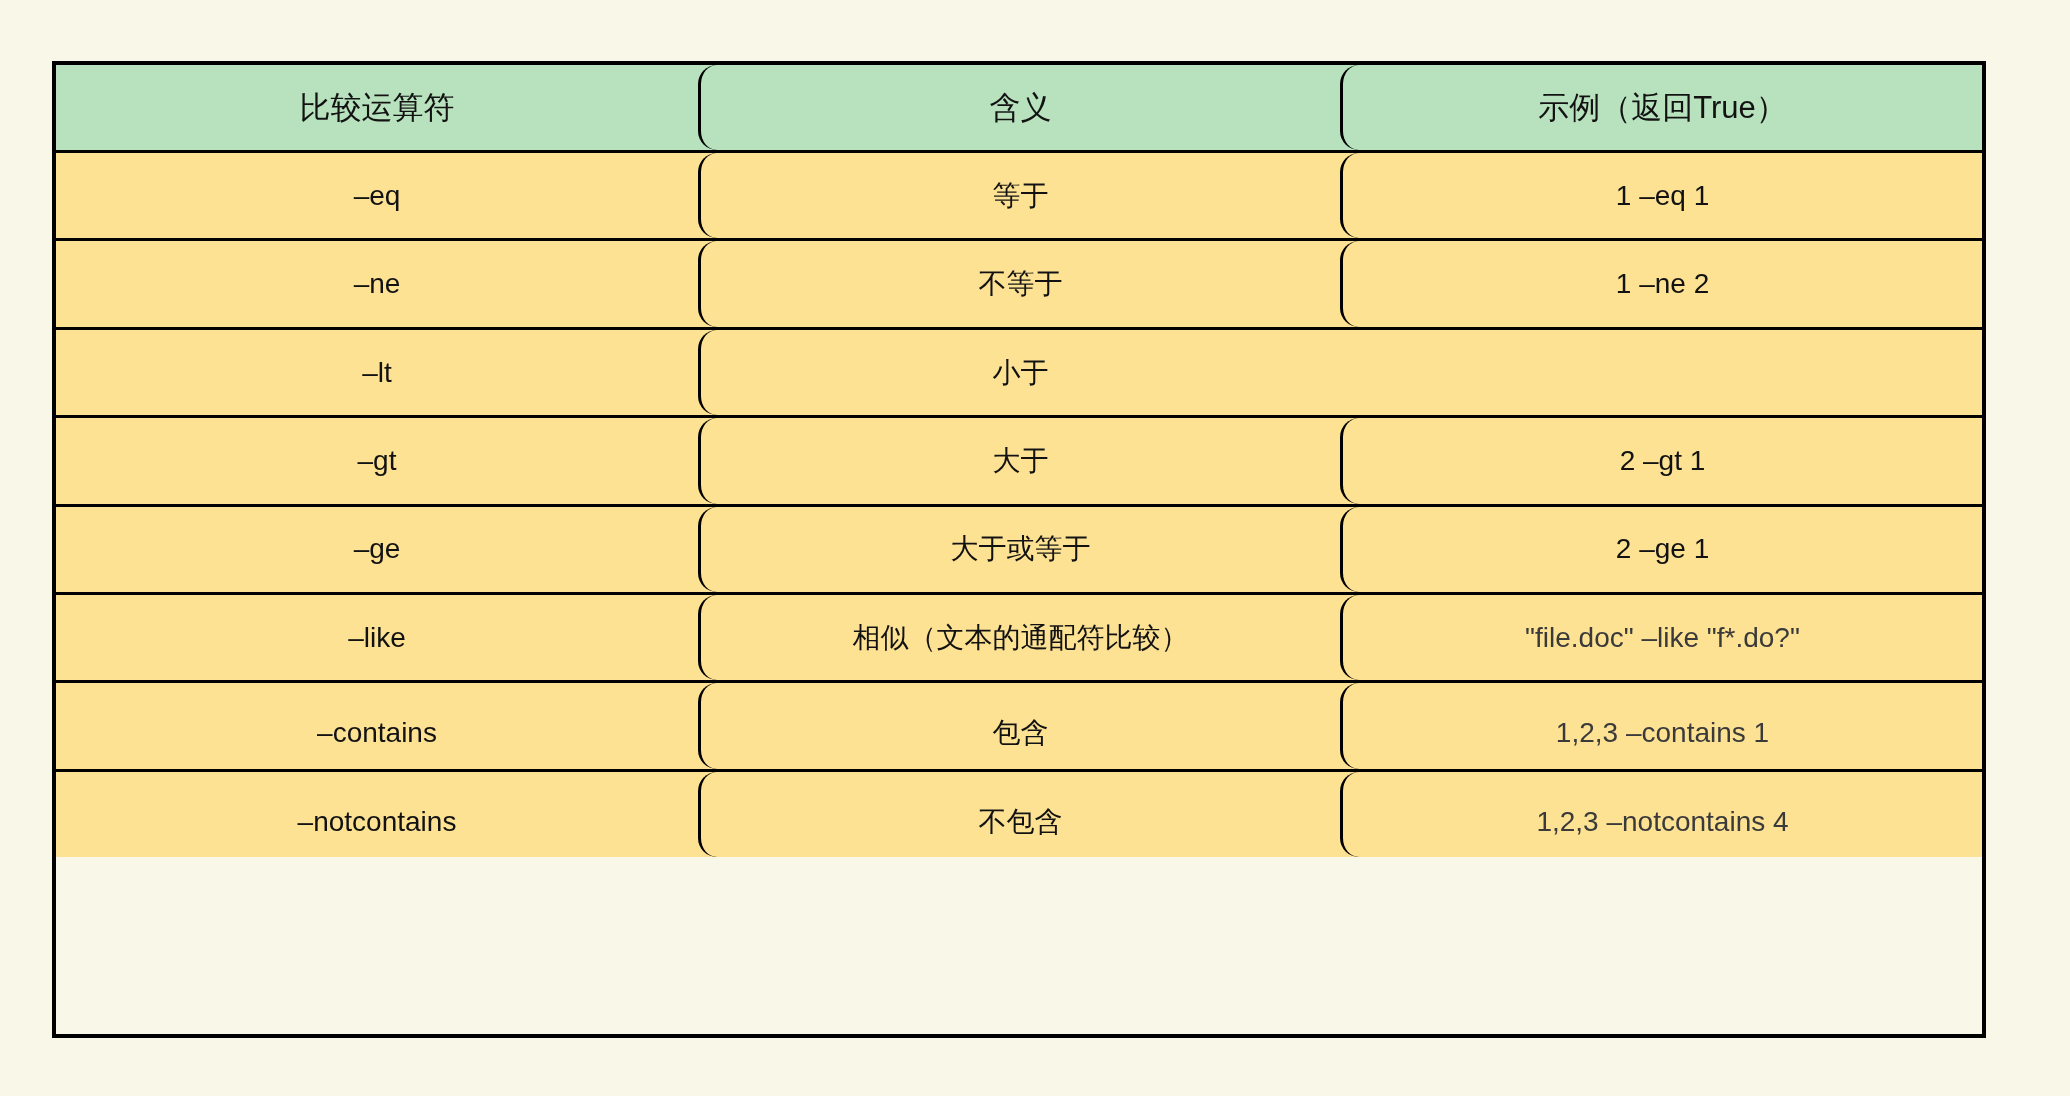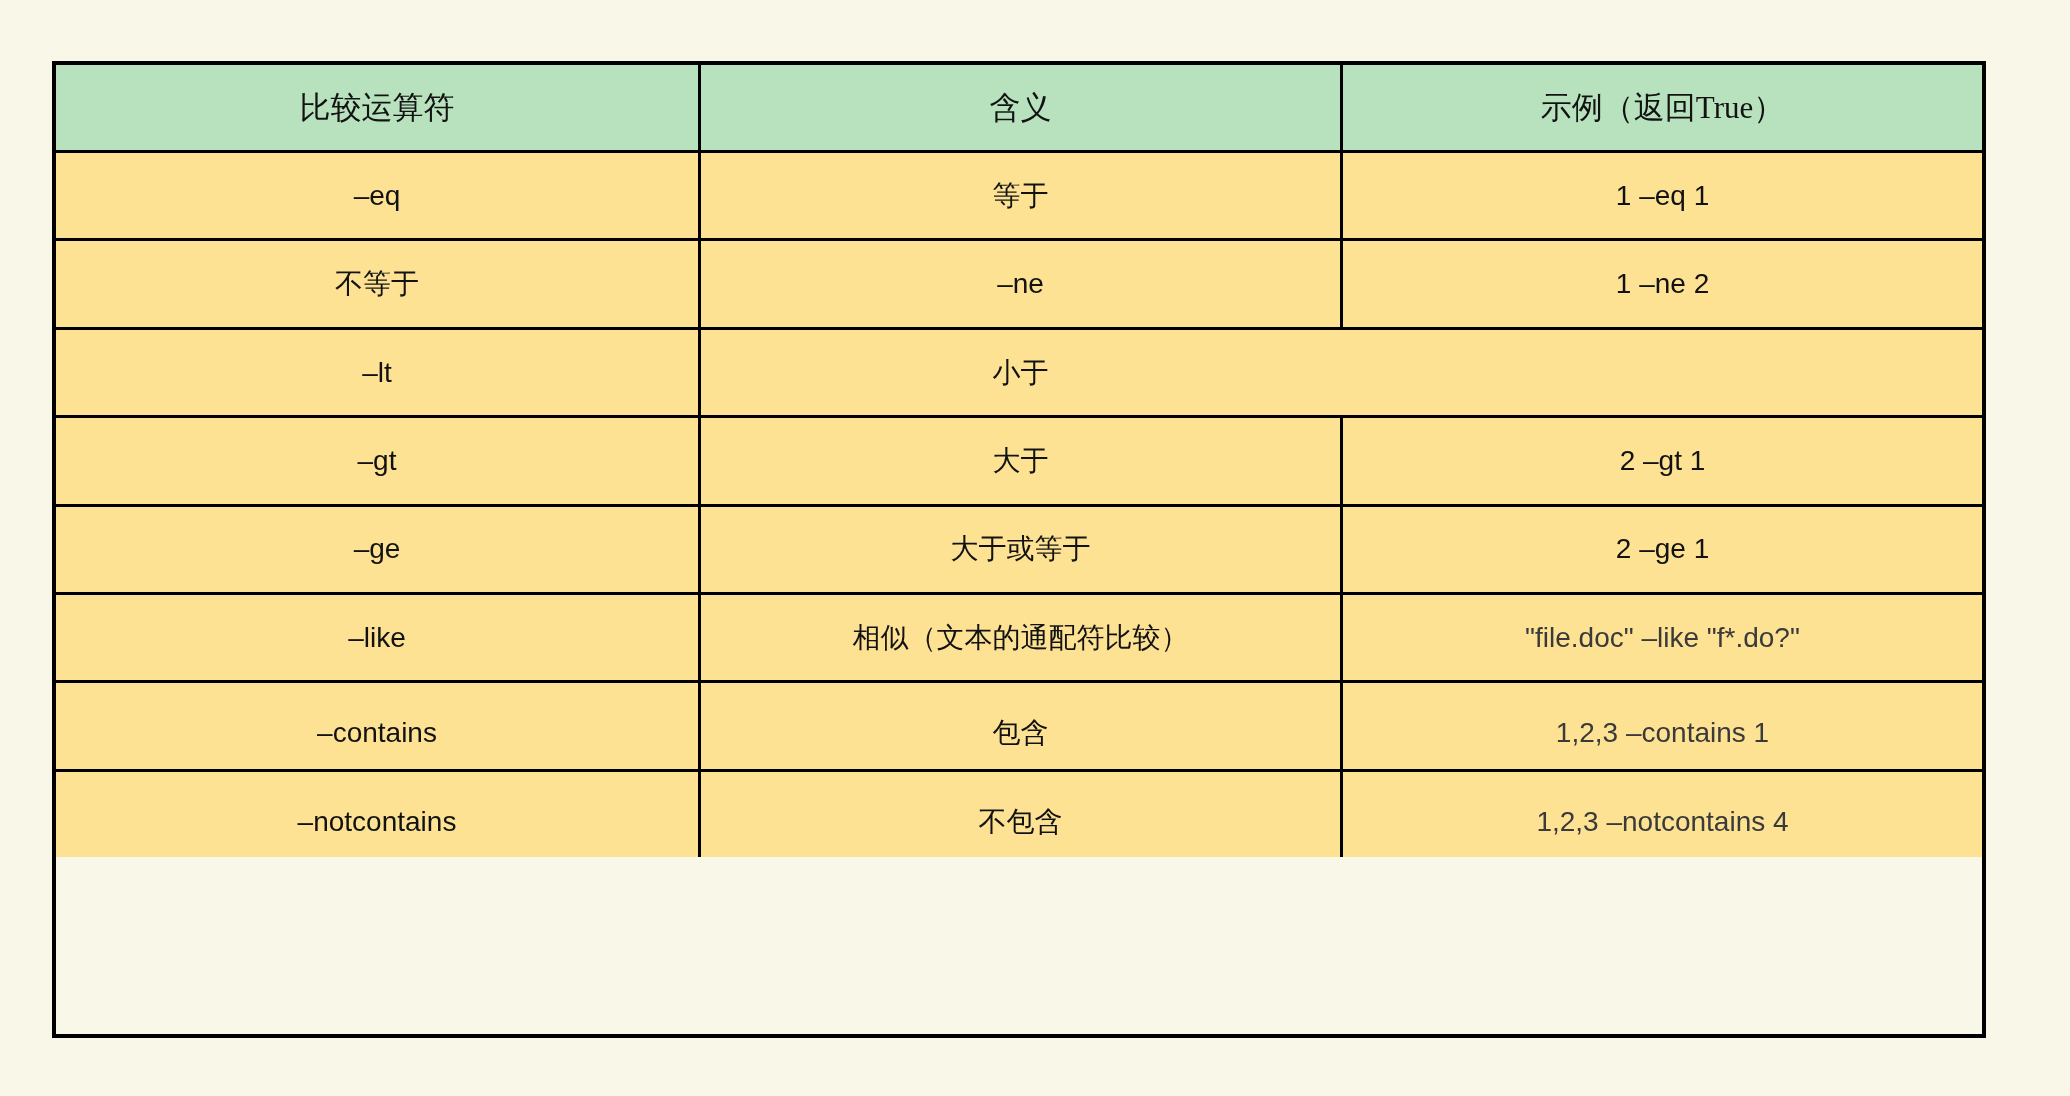--- a/index.html
+++ b/index.html
@@ -38,30 +38,30 @@
     border-bottom: none;
   }
   .cell {
     display: flex;
     align-items: center;
     justify-content: center;
     overflow: hidden;
   }
   .cell + .cell {
     border-left: 3px solid var(--border, #000000);
+    border-radius: 19px;
   }
   .t {
     font-size: 28px;
     line-height: 1.2;
     color: var(--text, #121212);
     white-space: nowrap;
   }
   .header .t {
     font-size: 31px;
-    font-family: Liberation Serif, serif;
   }
   .muted .t {
     color: var(--example_text_muted, #3a3a3a);
   }
   .raised .cell .t {
     transform: translateY(-9px);
     margin-top: 32px;
   }
 </style>
 </head>
@@ -88,24 +88,24 @@
     <div class="cell">
       <span class="t">等于</span>
     </div>
     <div class="cell">
       <span class="t">1 –eq 1</span>
     </div>
   </div>
 
   <div class="row">
     <div class="cell">
-      <span class="t">不等于</span>
+      <span class="t">–ne</span>
     </div>
     <div class="cell">
-      <span class="t">–ne</span>
+      <span class="t">不等于</span>
     </div>
     <div class="cell">
       <span class="t">1 –ne 2</span>
     </div>
   </div>
 
   <div class="row">
     <div class="cell">
       <span class="t">–lt</span>
     </div>

